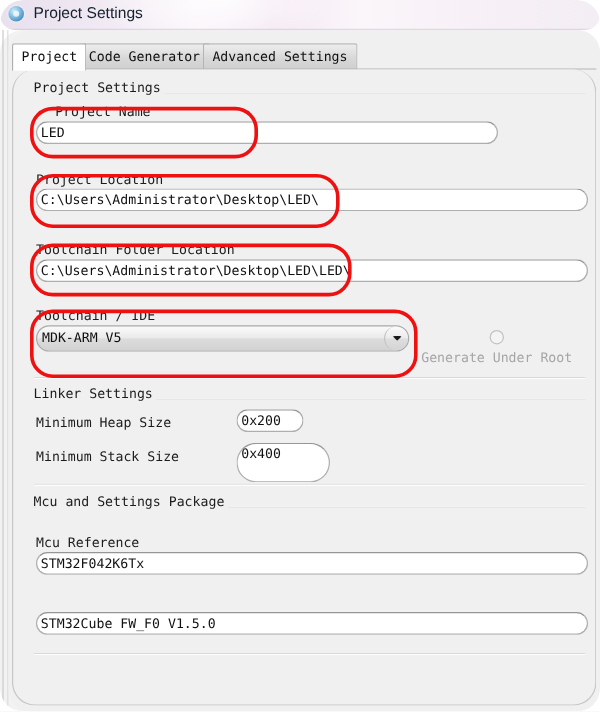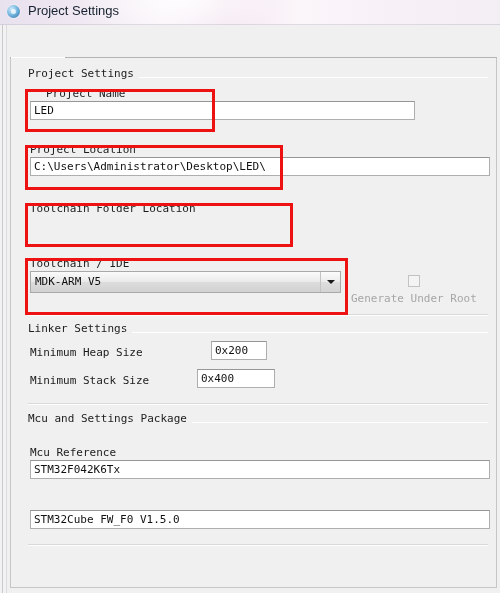--- a/index.html
+++ b/index.html
@@ -1,15 +1,15 @@
 <!DOCTYPE html>
 <html><head>
 <meta charset="utf-8">
 <style>
-  * { box-sizing: border-box; }
+  * { box-sizing: border-box; border-radius: 19px; }
   html, body {
     margin: 0; padding: 0;
     width: 500px; height: 593px;
     overflow: hidden;
     background: #ffffff;
     font-family: "DejaVu Sans Mono", "Liberation Mono", monospace;
   }
 
   #screen {
     position: relative;
@@ -232,57 +232,63 @@
     <div class="tb-glow"></div>
     <div class="tb-icon"></div>
     <div class="tb-title">Project Settings</div>
   </div>
 
   <div class="dialog-body">
     <div class="win-edge-l"></div>
     <div class="win-edge-l2"></div>
     <div class="win-inner"></div>
 
+    <div class="tabstrip">
+      <div class="tab active" style="left:0px;">Project</div>
+      <div class="tab" style="left:56px;">Code Generator</div>
+      <div class="tab" style="left:159px;">Advanced Settings</div>
+    </div>
     <div class="tab-underline"></div>
     <div class="tab-underline-white"></div>
 
     <div class="tabpage">
 
       <div class="group-label" style="left:17px; top:9px;">Project Settings</div>
       <div class="group-rule" style="left:17px; top:19px; width:460px;"></div>
 
       <div class="field-label" style="left:35px; top:29px;">Project Name</div>
       <div class="textbox" style="left:19px; top:43px; width:385px; height:19px;">LED</div>
 
       <div class="field-label" style="left:19px; top:85px;">Project Location</div>
       <div class="textbox" style="left:19px; top:99px; width:460px; height:19px;">C:\Users\Administrator\Desktop\LED\</div>
 
       <div class="field-label" style="left:19px; top:144px;">Toolchain Folder Location</div>
+      <div class="textbox" style="left:19px; top:158px; width:460px; height:19px;">C:\Users\Administrator\Desktop\LED\LED\</div>
 
       <div class="field-label" style="left:19px; top:199px;">Toolchain / IDE</div>
       <div class="combo" style="left:19px; top:213px; width:311px; height:22px;">MDK-ARM V5</div>
       <div class="combo-btn" style="left:309px; top:214px; height:20px;">
         <span class="combo-arrow"></span>
       </div>
 
       <div class="checkbox-wrap" style="left:340px; top:217px;flex-direction:column;">
         <span class="checkbox-box"></span>
         <span class="checkbox-label">Generate Under Root</span>
       </div>
 
       <div class="hrule" style="left:17px; top:256px; width:460px;"></div>
 
       <div class="group-label" style="left:17px; top:264px;">Linker Settings</div>
       <div class="group-rule" style="left:17px; top:274px; width:460px;"></div>
 
       <div class="field-label" style="left:19px; top:288px;">Minimum Heap Size</div>
-      <div class="textbox" style="left:186px; top:283px; width:56px; height:19px;margin-left:14px;">0x200</div>
+      <div class="textbox" style="left:186px; top:283px; width:56px; height:19px;">0x200</div>
 
       <div class="field-label" style="left:19px; top:316px;">Minimum Stack Size</div>
-      <div class="textbox" style="left:186px; top:311px; width:78px; height:19px;">0x400</div>
+      <div class="textbox" style="left:186px; top:311px; width:78px; height:33px;">0x400</div>
 
       <div class="hrule" style="left:17px; top:345px; width:460px;"></div>
 
       <div class="group-label" style="left:17px; top:354px;">Mcu and Settings Package</div>
       <div class="group-rule" style="left:17px; top:364px; width:460px;"></div>
 
       <div class="field-label" style="left:19px; top:388px;">Mcu Reference</div>
       <div class="textbox" style="left:19px; top:402px; width:460px; height:19px;">STM32F042K6Tx</div>
 
       <div class="textbox" style="left:19px; top:452px; width:460px; height:19px;">STM32Cube FW_F0 V1.5.0</div>

